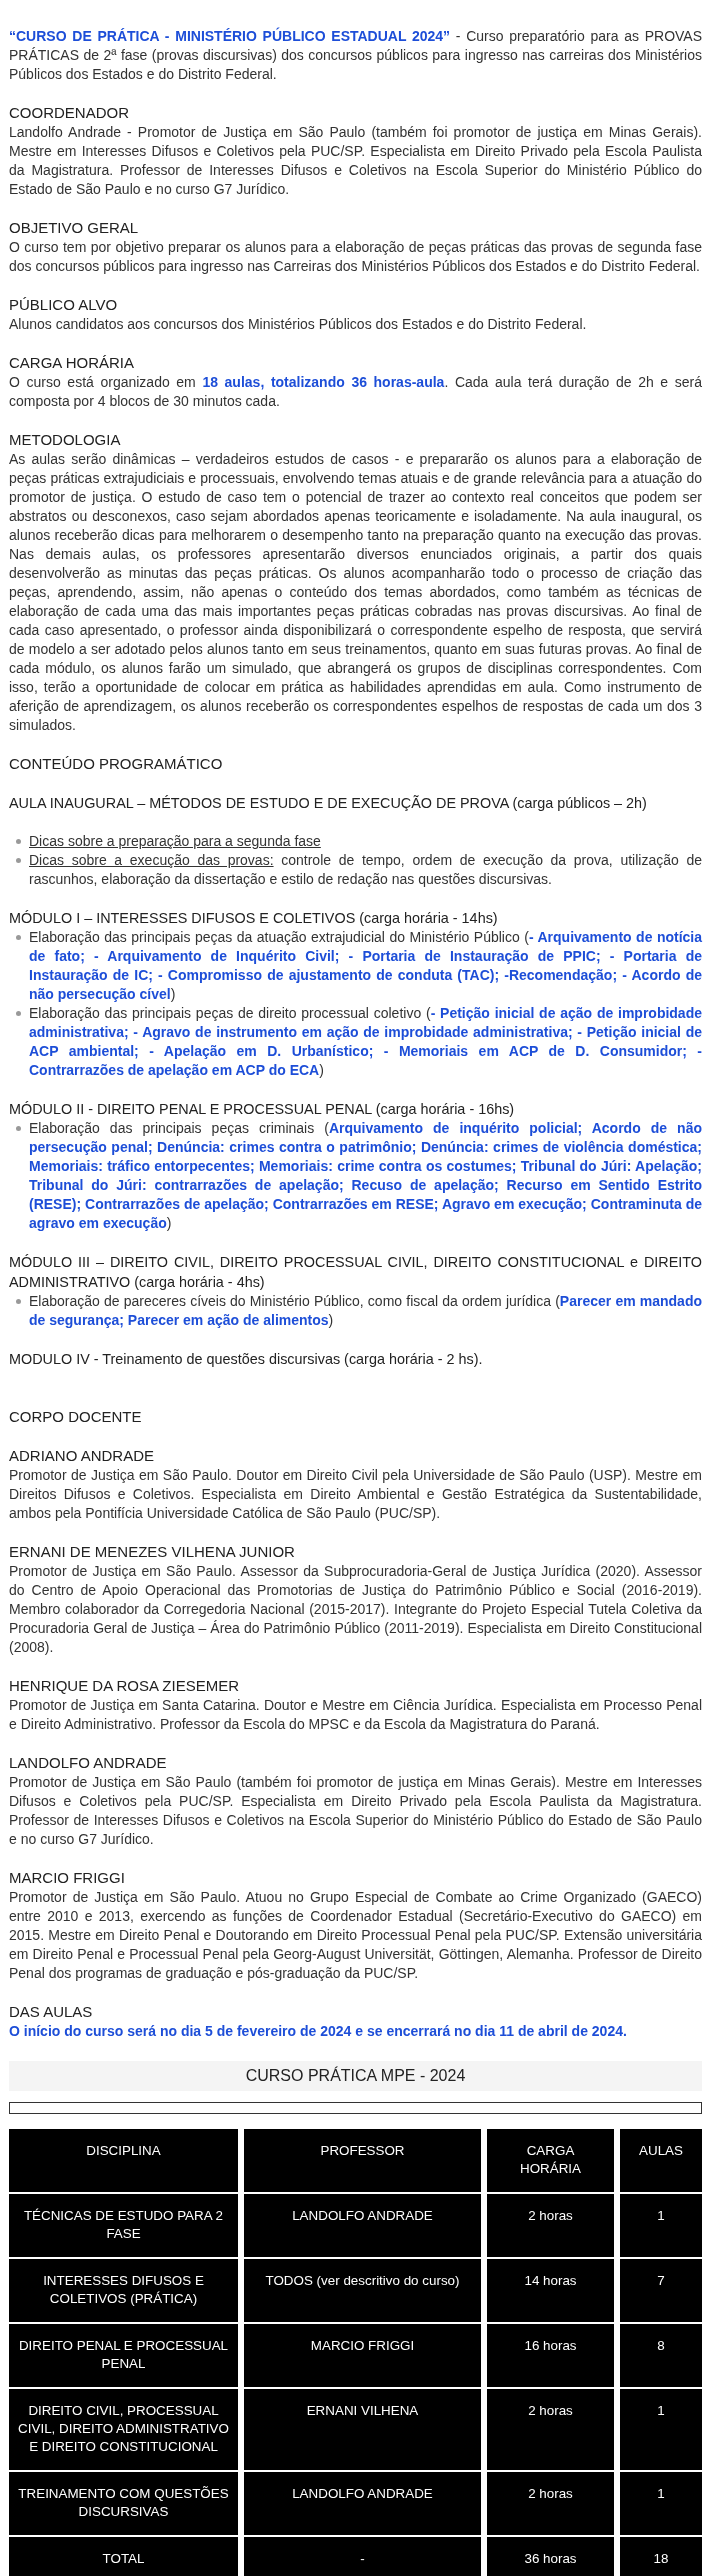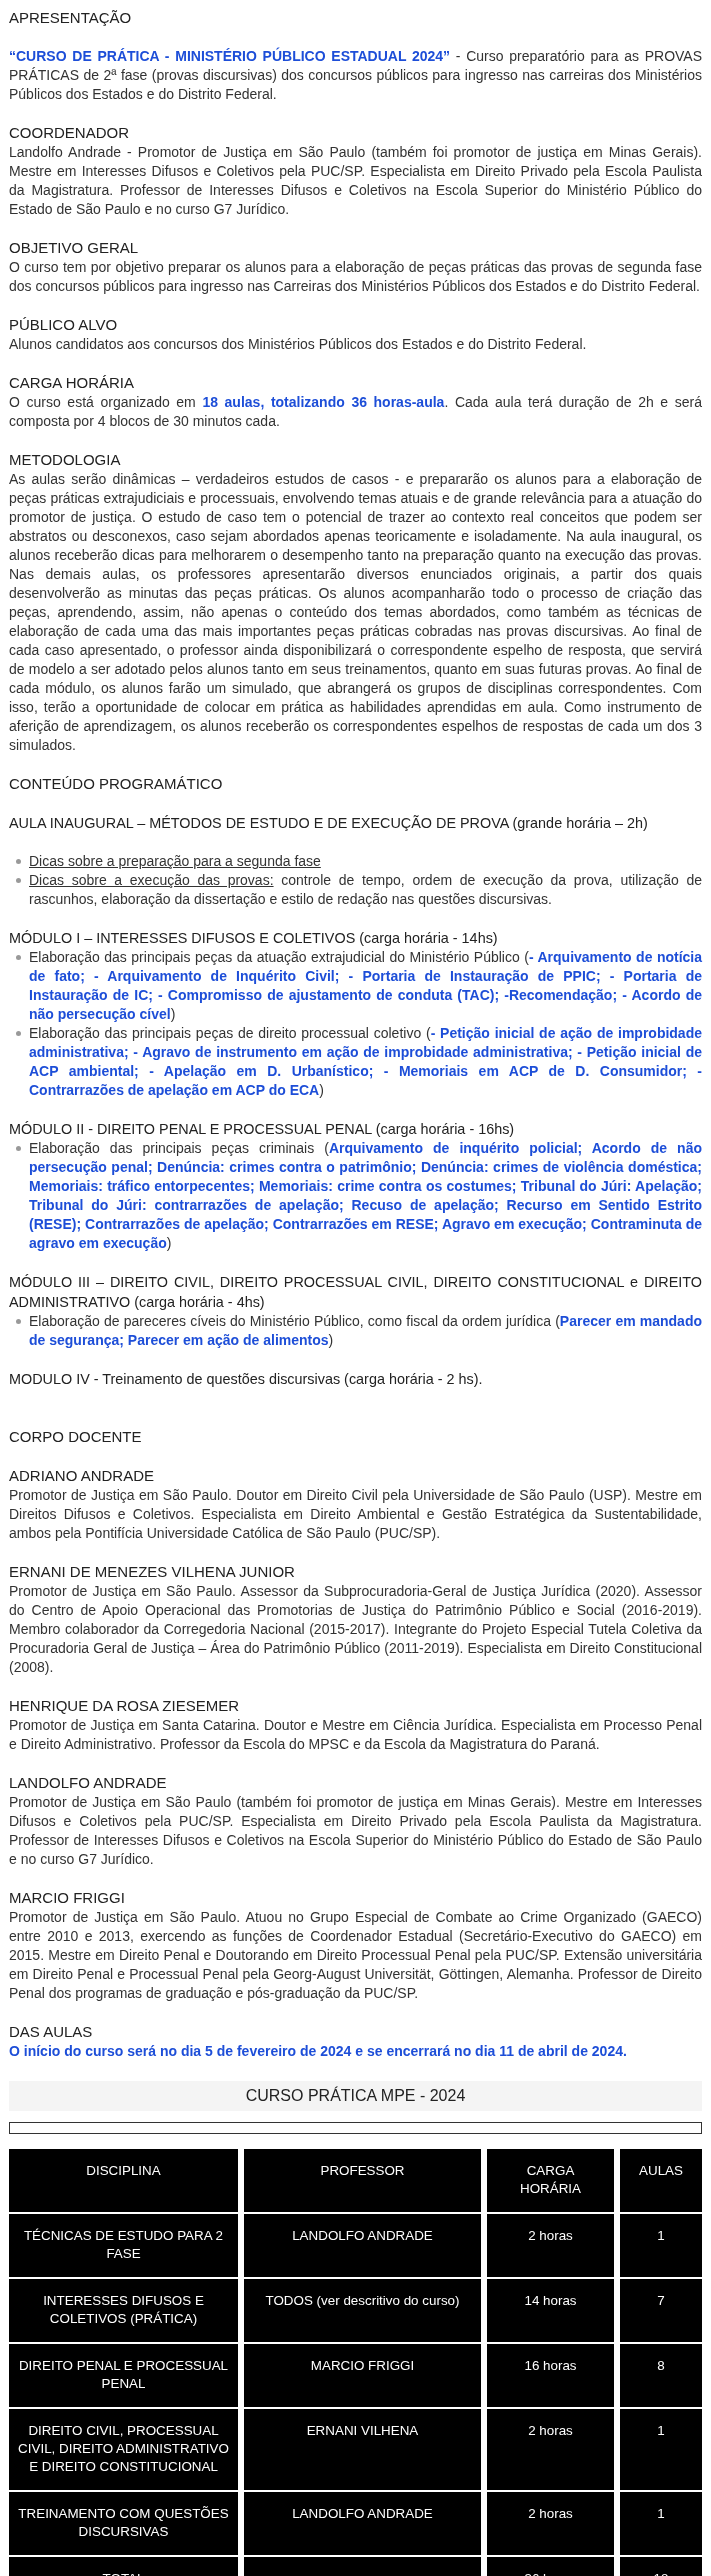--- a/index.html
+++ b/index.html
@@ -46,21 +46,20 @@
   table.sched tr:first-child td { border-top: none; text-align: center; }
   table.sched td:first-child { border-left: none; }
   .c1 { width: 221px; } .c2 { width: 229px; } .c3 { width: 119px; } .c4 { width: auto; }
 </style>
 </head>
 <body>
 
 <div class="page">
 
   <div class="gap-s" style="height:4px"></div>
-  <h2 class="sec">APRESENTAÇÃO</h2>
   <div class="gap"></div>
   <p class="j"><b>“CURSO DE PRÁTICA - MINISTÉRIO PÚBLICO ESTADUAL 2024”</b><span> - Curso preparatório para as PROVAS PRÁTICAS de 2ª fase (provas discursivas) dos concursos públicos para ingresso nas carreiras dos Ministérios Públicos dos Estados e do Distrito Federal.</span></p>
   <div class="gap"></div>
 
   <h2 class="sec">COORDENADOR</h2>
   <p class="j">Landolfo Andrade - Promotor de Justiça em São Paulo (também foi promotor de justiça em Minas Gerais). Mestre em Interesses Difusos e Coletivos pela PUC/SP. Especialista em Direito Privado pela Escola Paulista da Magistratura. Professor de Interesses Difusos e Coletivos na Escola Superior do Ministério Público do Estado de São Paulo e no curso G7 Jurídico.</p>
   <div class="gap"></div>
 
   <h2 class="sec">OBJETIVO GERAL</h2>
   <p class="j">O curso tem por objetivo preparar os alunos para a elaboração de peças práticas das provas de segunda fase dos concursos públicos para ingresso nas Carreiras dos Ministérios Públicos dos Estados e do Distrito Federal.</p>
@@ -74,21 +73,21 @@
   <p class="j"><span>O curso está organizado em </span><b>18 aulas, totalizando 36 horas-aula</b><span>. Cada aula terá duração de 2h e será composta por 4 blocos de 30 minutos cada.</span></p>
   <div class="gap"></div>
 
   <h2 class="sec">METODOLOGIA</h2>
   <p class="j">As aulas serão dinâmicas – verdadeiros estudos de casos - e prepararão os alunos para a elaboração de peças práticas extrajudiciais e processuais, envolvendo temas atuais e de grande relevância para a atuação do promotor de justiça. O estudo de caso tem o potencial de trazer ao contexto real conceitos que podem ser abstratos ou desconexos, caso sejam abordados apenas teoricamente e isoladamente. Na aula inaugural, os alunos receberão dicas para melhorarem o desempenho tanto na preparação quanto na execução das provas. Nas demais aulas, os professores apresentarão diversos enunciados originais, a partir dos quais desenvolverão as minutas das peças práticas. Os alunos acompanharão todo o processo de criação das peças, aprendendo, assim, não apenas o conteúdo dos temas abordados, como também as técnicas de elaboração de cada uma das mais importantes peças práticas cobradas nas provas discursivas. Ao final de cada caso apresentado, o professor ainda disponibilizará o correspondente espelho de resposta, que servirá de modelo a ser adotado pelos alunos tanto em seus treinamentos, quanto em suas futuras provas. Ao final de cada módulo, os alunos farão um simulado, que abrangerá os grupos de disciplinas correspondentes. Com isso, terão a oportunidade de colocar em prática as habilidades aprendidas em aula. Como instrumento de aferição de aprendizagem, os alunos receberão os correspondentes espelhos de respostas de cada um dos 3 simulados.</p>
   <div class="gap"></div>
 
   <h2 class="sec">CONTEÚDO PROGRAMÁTICO</h2>
   <div class="gap"></div>
 
-  <div class="modhead"><span>AULA INAUGURAL – MÉTODOS DE ESTUDO E DE EXECUÇÃO DE PROVA</span><span> (grande horária – 2h)</span></div>
+  <div class="modhead"><span>AULA INAUGURAL – MÉTODOS DE ESTUDO E DE EXECUÇÃO DE PROVA</span><span> (carga públicos – 2h)</span></div>
   <div class="gap"></div>
   <ul class="bl">
     <li><span class="u">Dicas sobre a preparação para a segunda fase</span></li>
     <li><span class="u">Dicas sobre a execução das provas:</span><span> controle de tempo, ordem de execução da prova, utilização de rascunhos, elaboração da dissertação e estilo de redação nas questões discursivas.</span></li>
   </ul>
   <div class="gap"></div>
 
   <div class="modhead"><span>MÓDULO I – INTERESSES DIFUSOS E COLETIVOS</span><span> (carga horária - 14hs)</span></div>
   <ul class="bl">
     <li><span>Elaboração das principais peças da atuação extrajudicial do Ministério Público (</span><b>- Arquivamento de notícia de fato; - Arquivamento de Inquérito Civil; - Portaria de Instauração de PPIC; - Portaria de Instauração de IC; - Compromisso de ajustamento de conduta (TAC); -Recomendação; - Acordo de não persecução cível</b><span>)</span></li>

